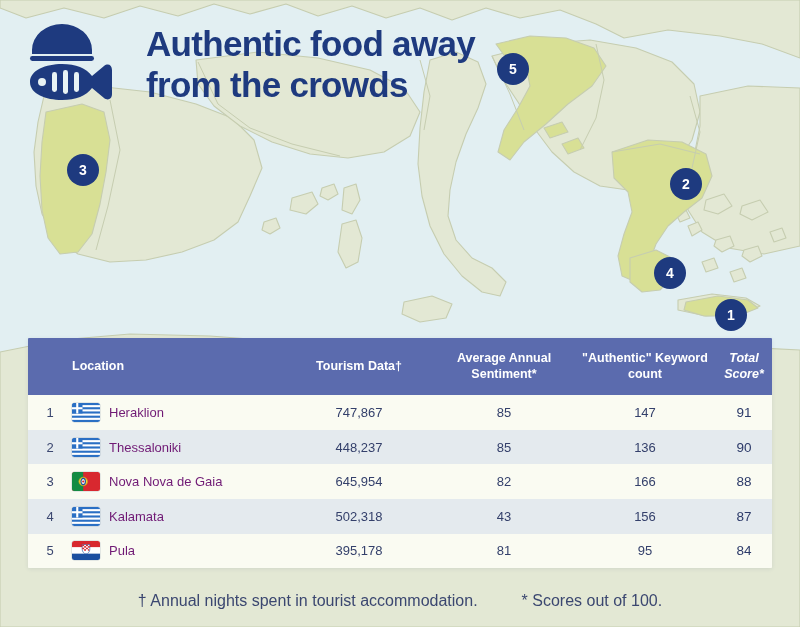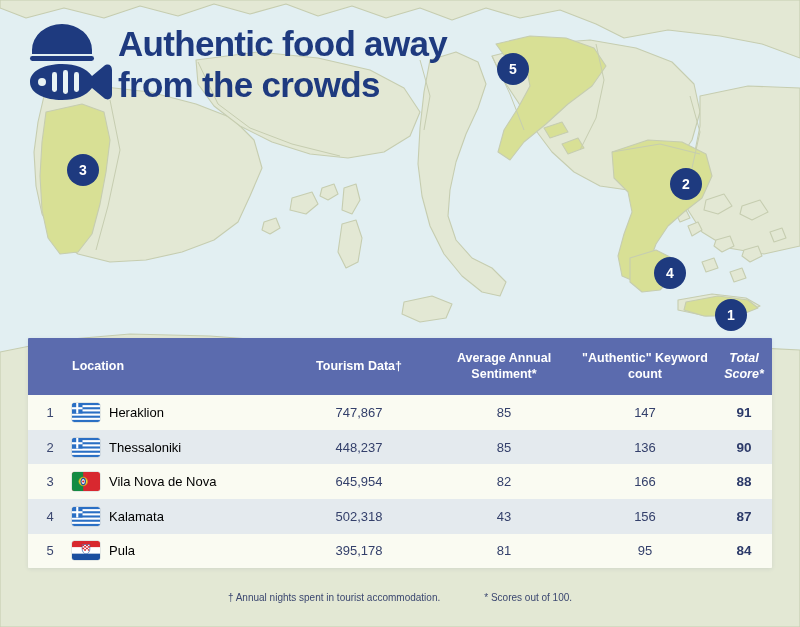--- a/index.html
+++ b/index.html
@@ -11,21 +11,21 @@
     overflow:hidden;
   }
 
   
   #map-layer { position:absolute; inset:0; z-index:0; }
   #map-layer svg { display:block; width:800px; height:627px; }
 
   
   .header {
     position:absolute; left:24px; top:18px; z-index:5;
-    display:flex; align-items:flex-start; gap:2px;
+    display:flex; align-items:flex-start; gap:30px;
   }
   .logo { width:92px; height:88px; flex:none; }
   .title {
     font-size:35px; font-weight:bold; line-height:1.16;
     color:#1e3a7f; letter-spacing:-0.7px; padding-top:6px;
     white-space:pre-line;
   }
 
   
   .marker {
@@ -58,35 +58,35 @@
 
   tbody tr { height:34.6px; }
   tbody tr:nth-child(odd)  { background:#fafbf2; }
   tbody tr:nth-child(even) { background:#e4eaee; }
   tbody td {
     font-size:13px; color:#34406b; text-align:center;
     vertical-align:middle; padding:0 4px;
   }
   td.rank { font-size:13px; color:#3b4770; }
   td.loc  { text-align:left; padding-left:0; }
-  td.total{ font-weight:bold; color:#2c3a69; font-size:13.5px; }
+  td.total{ font-weight:normal; color:#2c3a69; font-size:13.5px; }
 
   .loc-inner { display:flex; align-items:center; gap:9px; }
   .flag {
     width:28px; height:19px; flex:none; border-radius:2.5px;
     overflow:hidden; box-shadow:0 0 0 .5px rgba(90,110,140,.28);
   }
   .flag svg { display:block; width:28px; height:19px; }
-  .loc-name { font-size:13px; color:#000000; white-space:nowrap; }
+  .loc-name { font-size:13px; color:#701a75; white-space:nowrap; }
 
   
   .footnotes {
     position:absolute; left:0; right:0; top:592px; z-index:7;
     display:flex; justify-content:center; gap:44px;
-    font-size:10px; color:#3b4770;
+    font-size:16px; color:#3b4770;
   }
 </style>
 </head>
 <body>
 
 <div id="map-layer">
   <svg viewBox="0 0 800 627" xmlns="http://www.w3.org/2000/svg">
     <rect width="800" height="627" fill="#e2eff2"></rect>
     <g stroke="#c6cdb0" stroke-width="1.1" stroke-linejoin="round">
 
@@ -297,21 +297,21 @@
        <span class="loc-inner">
          <span class="flag">
                 <svg viewBox="0 0 28 19">
       <rect width="28" height="19" fill="#d8282f"></rect>
       <rect width="11.2" height="19" fill="#138b43"></rect>
       <circle cx="11.2" cy="9.5" r="4.3" fill="#f5d332" stroke="#c9a21f" stroke-width="0.7"></circle>
       <ellipse cx="11.2" cy="9.5" rx="2.2" ry="3.1" fill="#ffffff" stroke="#1c4fa0" stroke-width="1.1"></ellipse>
       <circle cx="11.2" cy="9.5" r="1.1" fill="#d8282f"></circle>
     </svg>
               </span>
-         <span class="loc-name">Vila Nova de Nova</span>
+         <span class="loc-name">Nova Nova de Gaia</span>
        </span>
      </td>
      <td>645,954</td>
      <td>82</td>
      <td>166</td>
      <td class="total">88</td>
         </tr>
         <tr>
           <td class="rank">4</td>
      <td class="loc">

